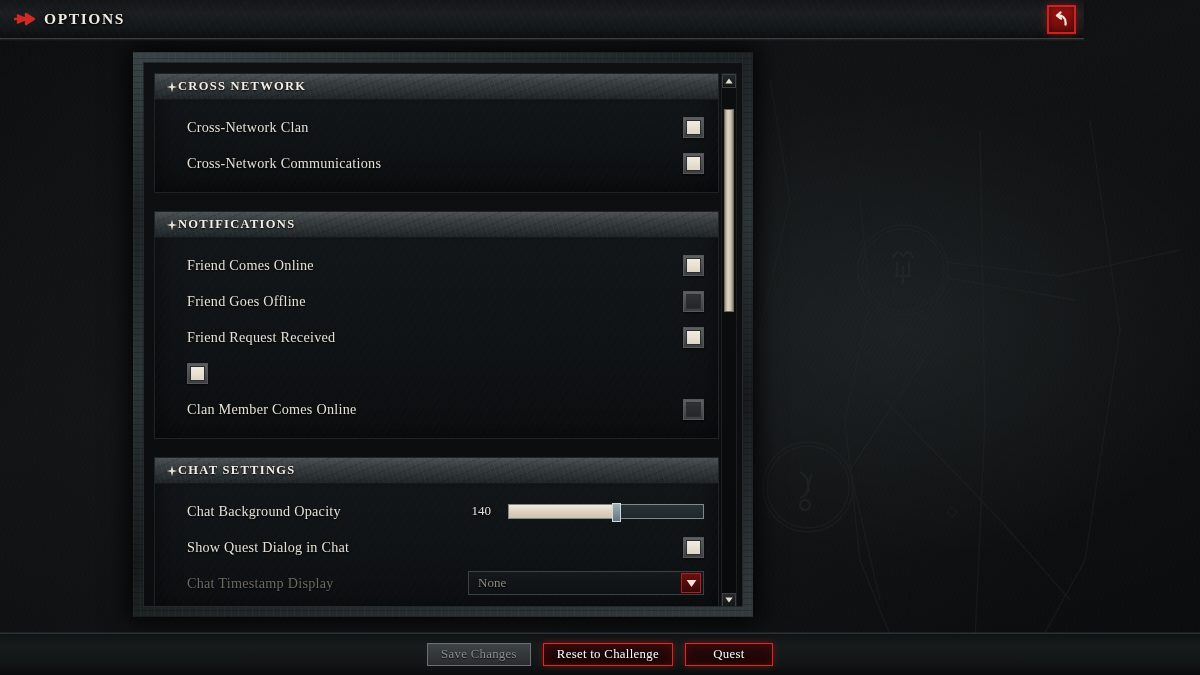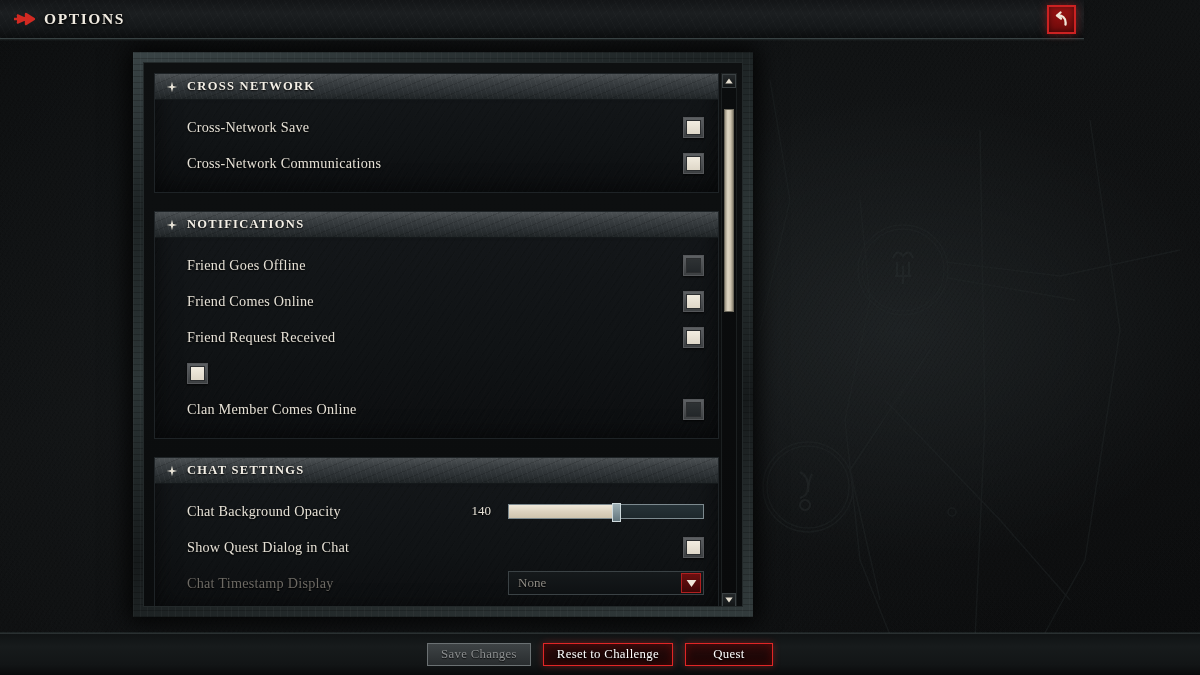--- a/index.html
+++ b/index.html
@@ -162,21 +162,21 @@
     position:absolute; inset:0; pointer-events:none; opacity:.35;
     background-image:
       repeating-linear-gradient(117deg, rgba(255,255,255,.022) 0 1px, transparent 1px 5px),
       repeating-linear-gradient(-53deg, rgba(0,0,0,.25) 0 1px, transparent 1px 7px);
   }
 
   .section-header {
     position: relative;
     height: 26px;
     display: flex; align-items: center;
-    padding-left: 11px; gap: 9px;
+    padding-left: 11px; 
     background: linear-gradient(180deg, #4c5154 0%, #3a3f42 30%, #2b3033 70%, #1f2426 100%);
     border-bottom: 1px solid #14181a;
     overflow: hidden;
   }
   .section-header::after {
     content:"";
     position:absolute; inset:0; pointer-events:none;
     opacity:.45;
     background-image:
       repeating-linear-gradient(74deg, rgba(255,255,255,.07) 0 1px, transparent 1px 5px),
@@ -245,21 +245,21 @@
   .slider-knob {
     position: absolute; top: -2px;
     width: 9px; height: 19px;
     background: linear-gradient(180deg, #9fb0b6 0%, #62757c 100%);
     border: 1px solid #cfdadd;
     transform: translateX(-4px);
   }
 
   
   .dropdown {
-    width: 196px; height: 24px;
+    width: 236px; height: 24px;
     display: flex; align-items: center;
     background: linear-gradient(180deg, #15191b 0%, #0e1113 100%);
     border: 1px solid #3b4245;
     cursor: pointer; flex: 0 0 auto;
   }
   .dd-value {
     flex: 1 1 auto; padding-left: 9px;
     color: #8d8a83; font-size: 13px;
     text-shadow: 0 1px 1px #000;
   }
@@ -388,21 +388,21 @@
         <div class="section">
           <div class="section-tex"></div>
           <div class="section-header">
             <svg class="sec-glyph" viewBox="0 0 12 12">
               <path d="M6 0.8 L7.1 4.9 L11.2 6 L7.1 7.1 L6 11.2 L4.9 7.1 L0.8 6 L4.9 4.9 Z" fill="#e9e4d8"></path>
             </svg>
             <span class="section-title">CROSS NETWORK</span>
           </div>
           <div class="rows">
             <div class="row">
-              <span class="row-label">Cross-Network Save</span>
+              <span class="row-label">Cross-Network Clan</span>
               <span class="checkbox on">
                   <i></i>
                 </span>
             </div>
             <div class="row">
               <span class="row-label">Cross-Network Communications</span>
               <span class="checkbox on">
                   <i></i>
                 </span>
             </div>
@@ -412,28 +412,28 @@
         <div class="section">
           <div class="section-tex"></div>
           <div class="section-header">
             <svg class="sec-glyph" viewBox="0 0 12 12">
               <path d="M6 0.8 L7.1 4.9 L11.2 6 L7.1 7.1 L6 11.2 L4.9 7.1 L0.8 6 L4.9 4.9 Z" fill="#e9e4d8"></path>
             </svg>
             <span class="section-title">NOTIFICATIONS</span>
           </div>
           <div class="rows">
             <div class="row">
+              <span class="row-label">Friend Comes Online</span>
+              <span class="checkbox on">
+                  <i></i>
+                </span>
+            </div>
+            <div class="row">
               <span class="row-label">Friend Goes Offline</span>
               <span class="checkbox off">
-                  <i></i>
-                </span>
-            </div>
-            <div class="row">
-              <span class="row-label">Friend Comes Online</span>
-              <span class="checkbox on">
                   <i></i>
                 </span>
             </div>
             <div class="row">
               <span class="row-label">Friend Request Received</span>
               <span class="checkbox on">
                   <i></i>
                 </span>
             </div>
             <div class="row">

